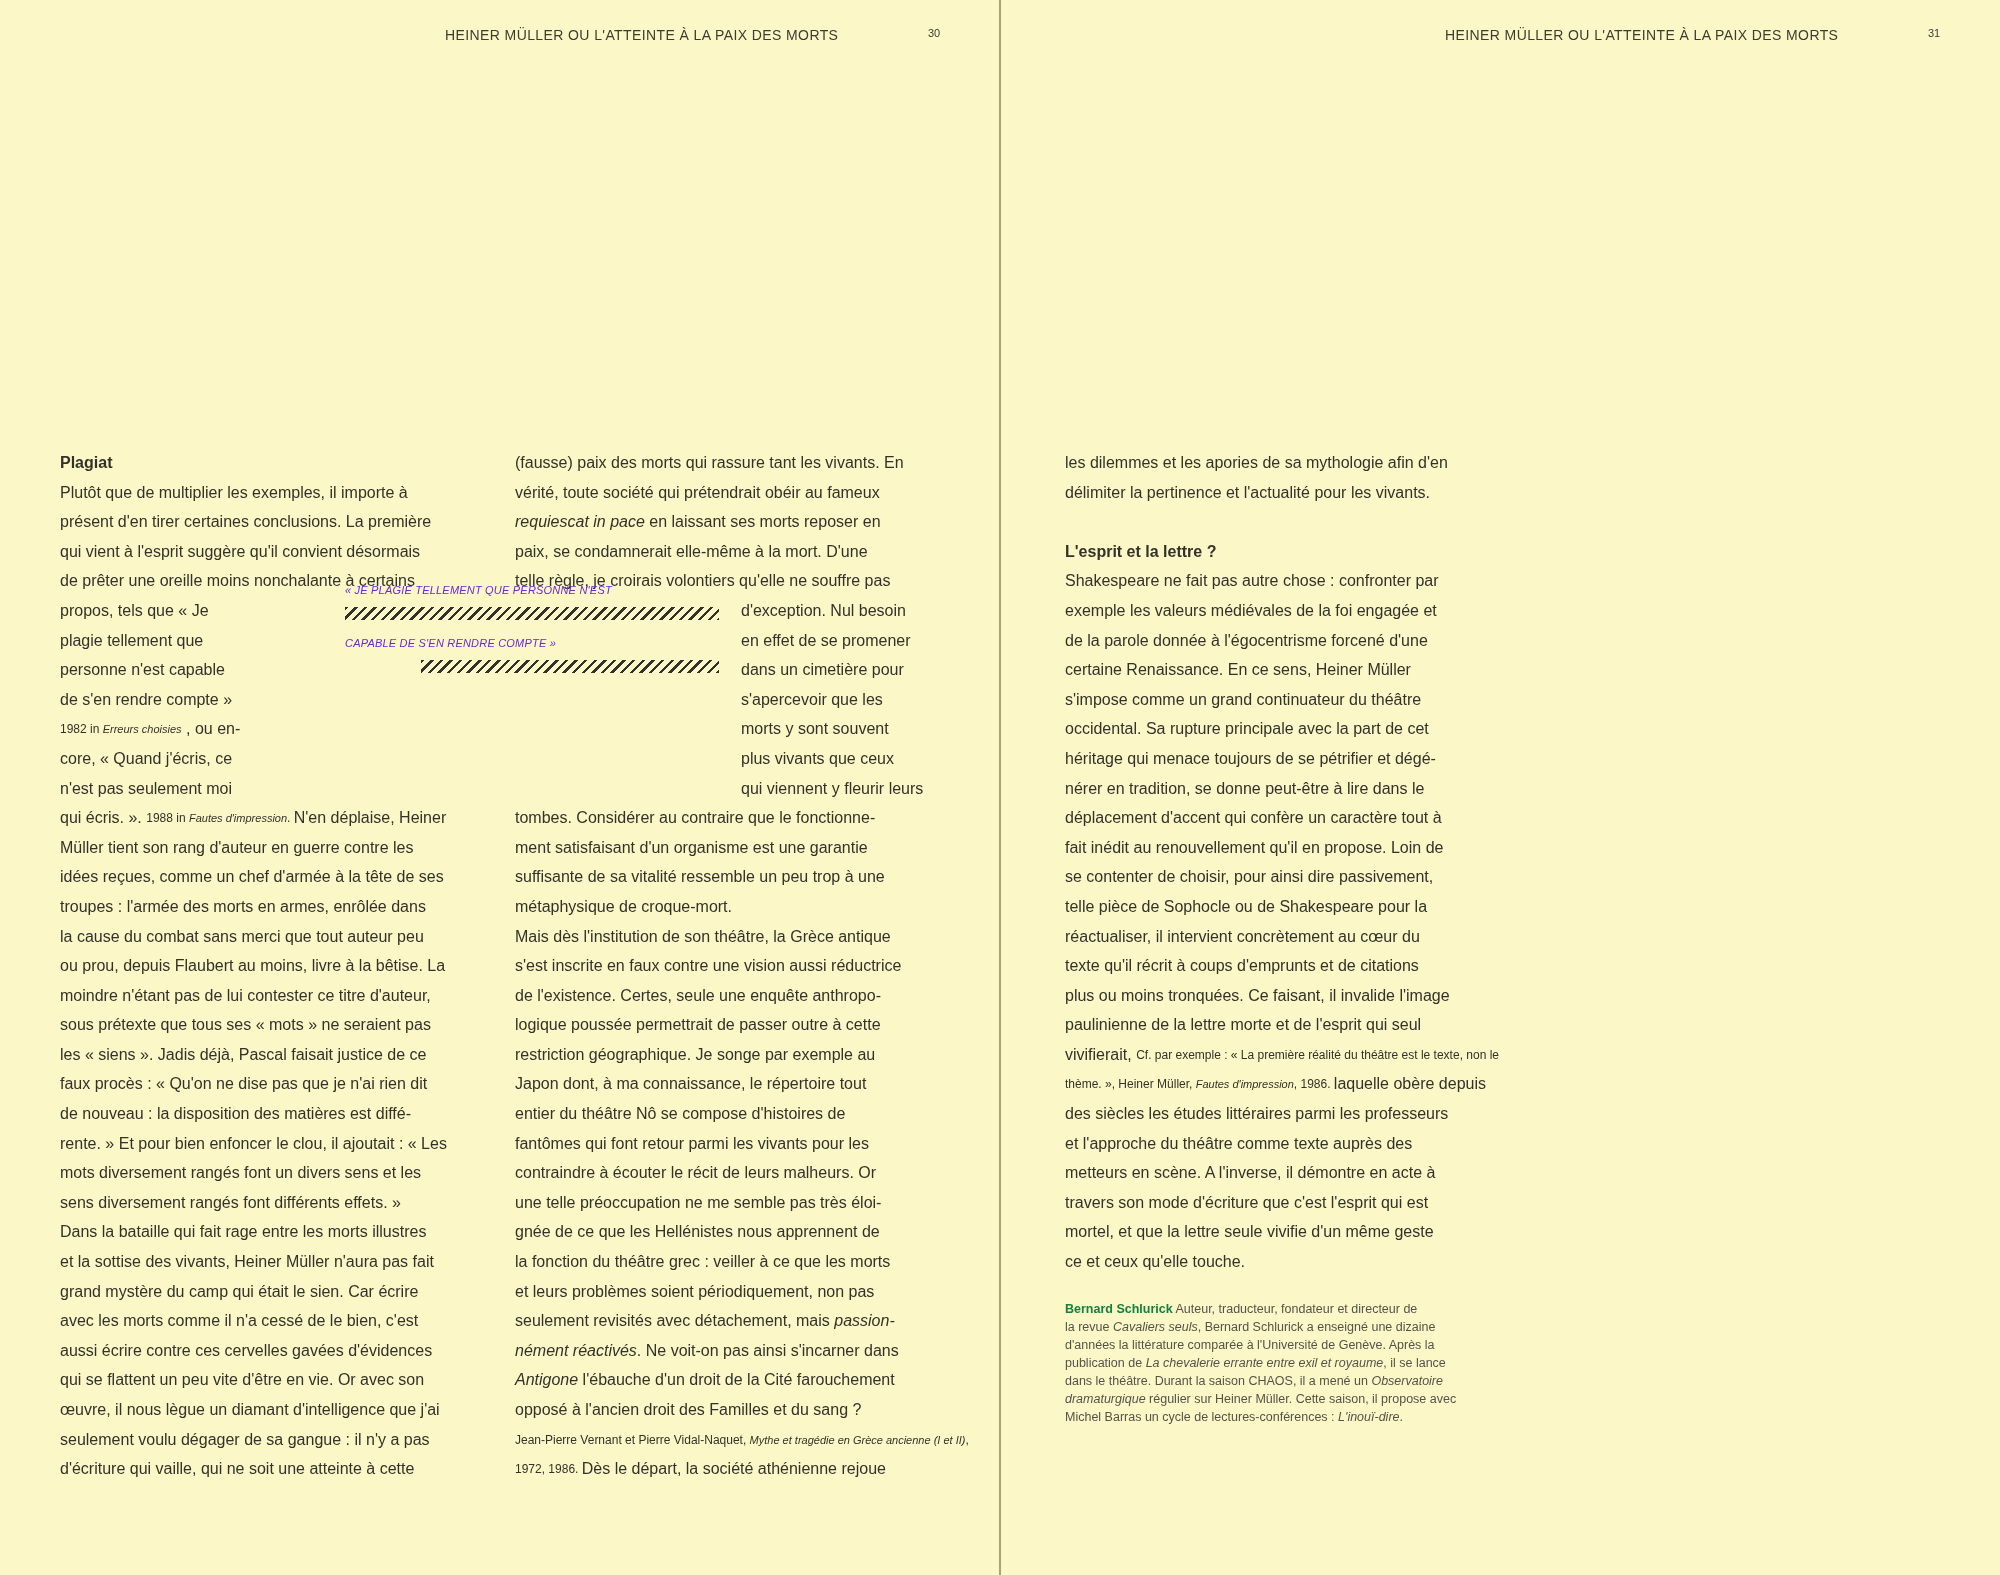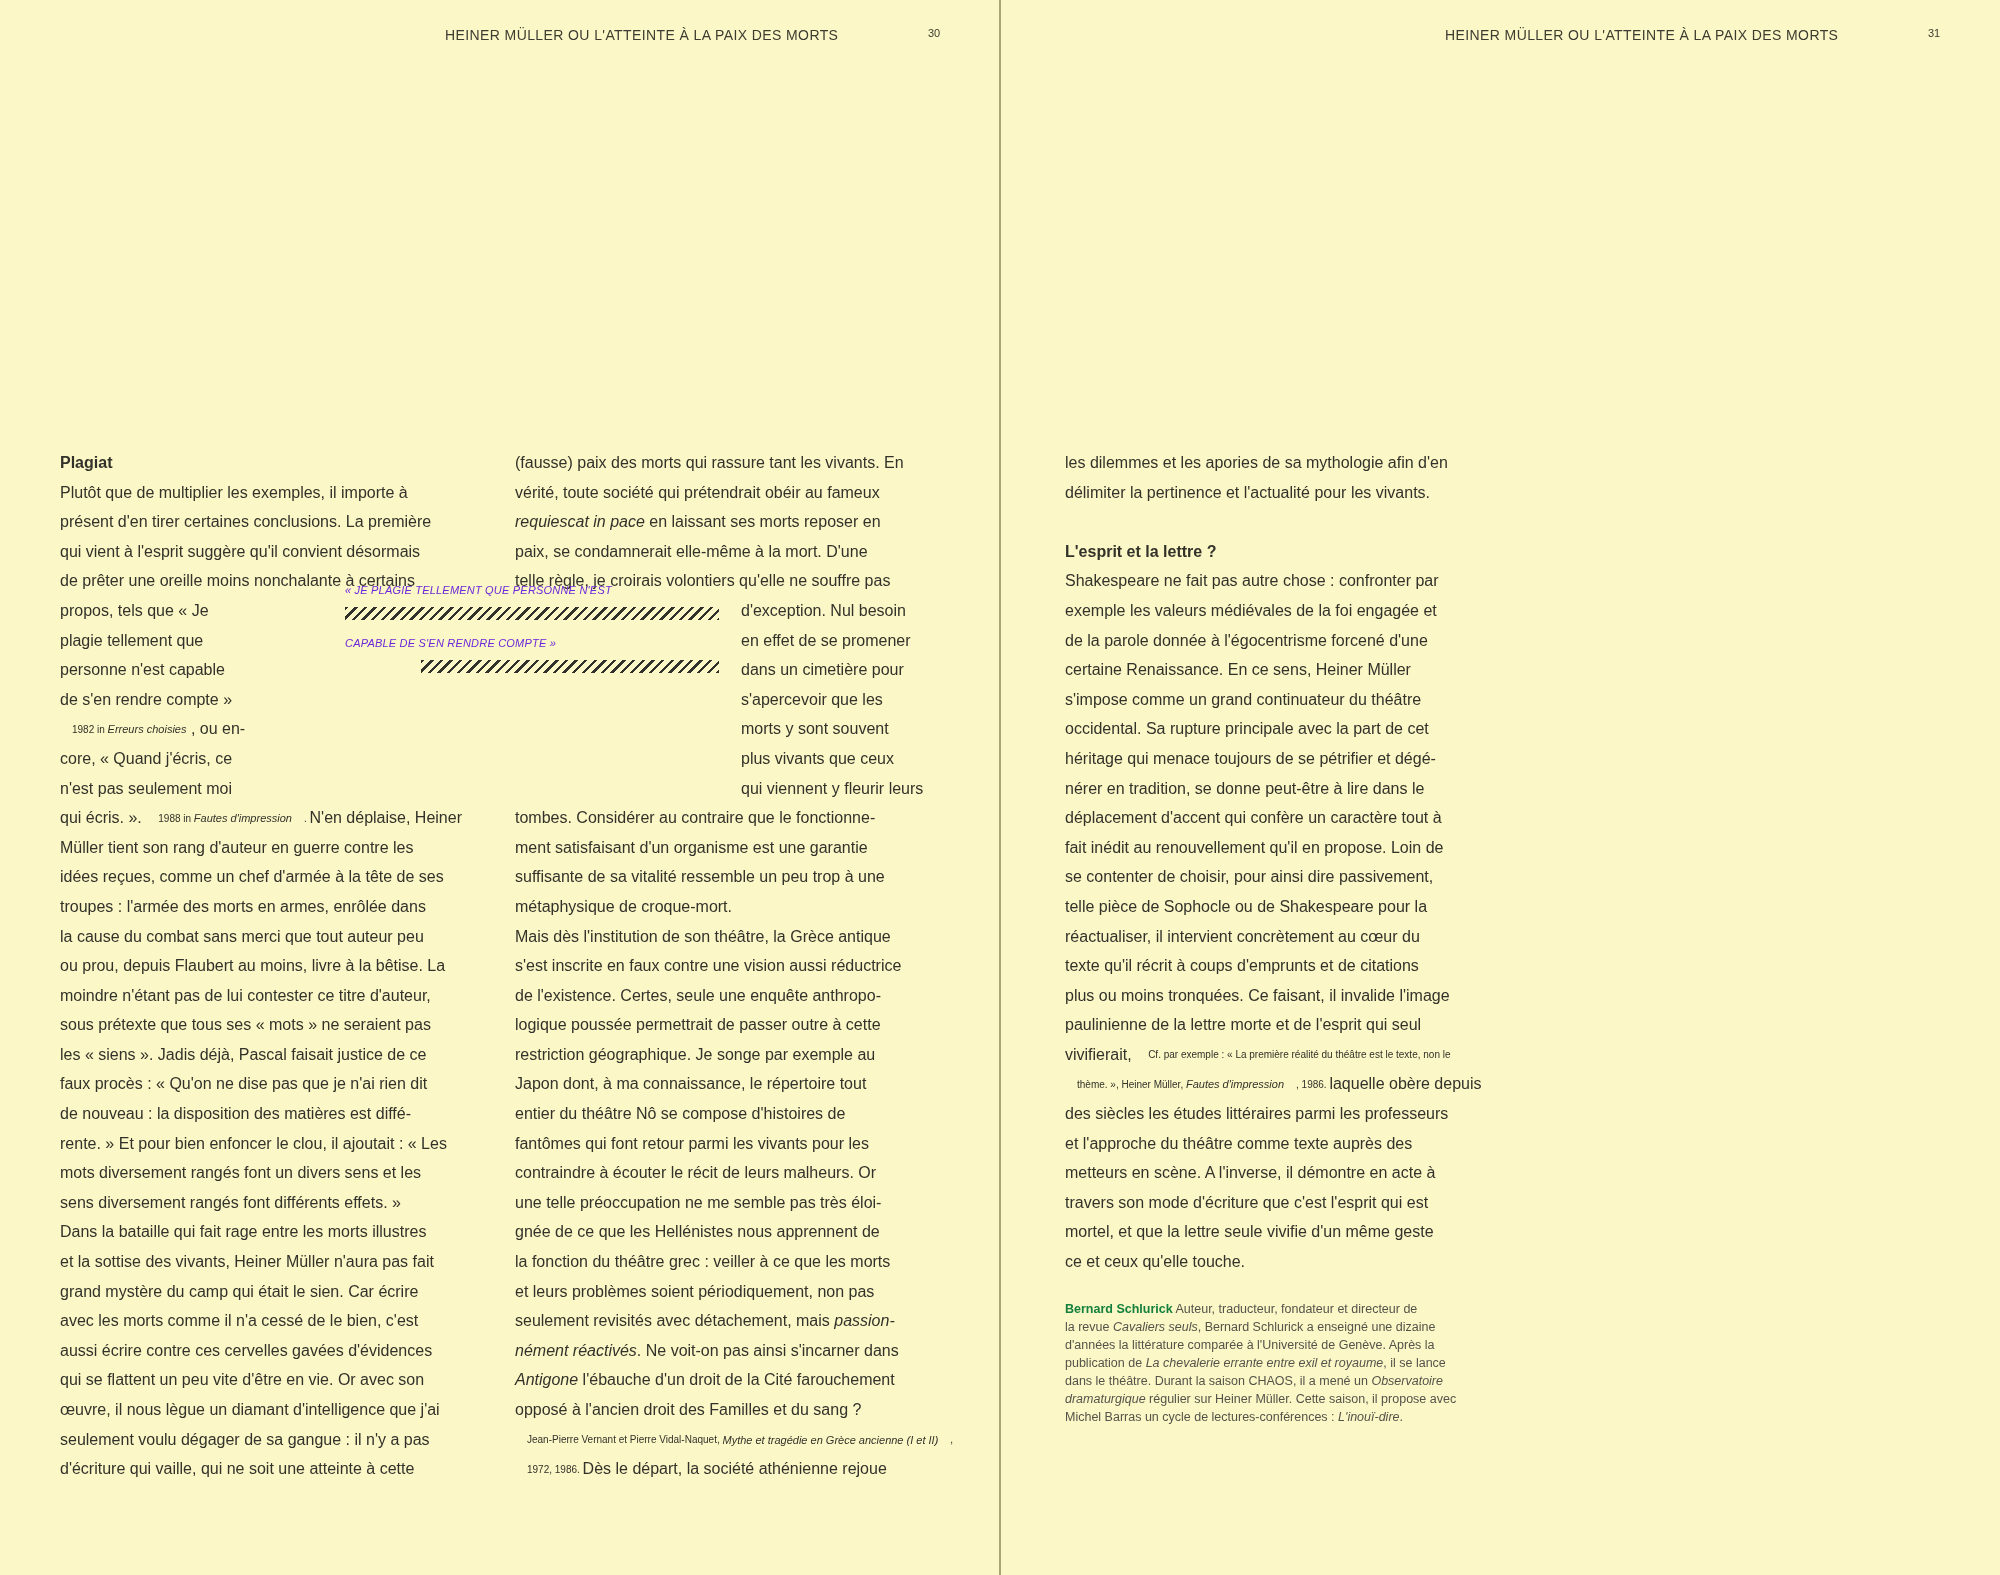--- a/index.html
+++ b/index.html
@@ -19,21 +19,21 @@
   .col { position:absolute; font-size:16px; line-height:29.6px; }
   .col .line { height:29.6px; white-space:nowrap; }
   .col1 { left:60px;  top:448px; width:435px; }
   .col2 { left:515px; top:448px; width:440px; }
   .colR { left:1065px; top:448px; width:440px; }
   
   .col2 .line:nth-child(n+6):nth-child(-n+12) { padding-left:226px; }
 
   .b  { font-weight:bold; }
   .i  { font-style:italic; }
-  .sm  { font-size:10px; vertical-align:1.5px;margin-left:12px; }
+  .sm  { font-size:12px; vertical-align:1.5px; }
   .smi { font-size:11px; vertical-align:1.5px; font-style:italic; }
 
   .quote {
     position:absolute; left:345px; top:580px; width:374px;
     font-style:italic; font-size:11px; letter-spacing:.2px; color:#6d28d9;
     line-height:20px;
   }
   .quote .q1 { display:block; margin-bottom:7px; white-space:nowrap; }
   .quote .q2 { display:block; margin-bottom:7px; white-space:nowrap; }
   .hatch {

